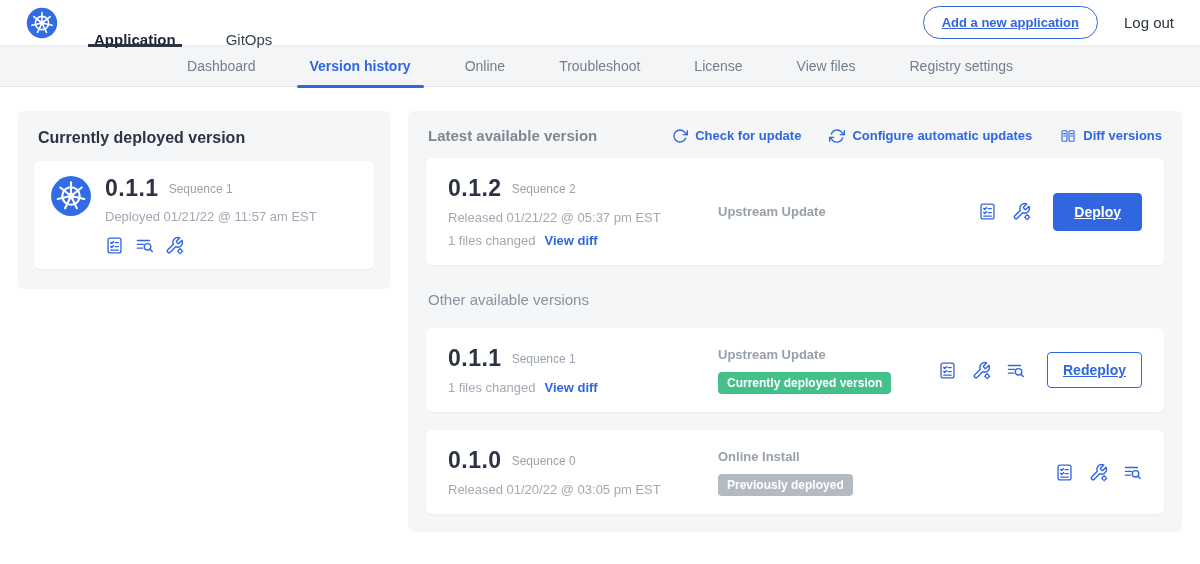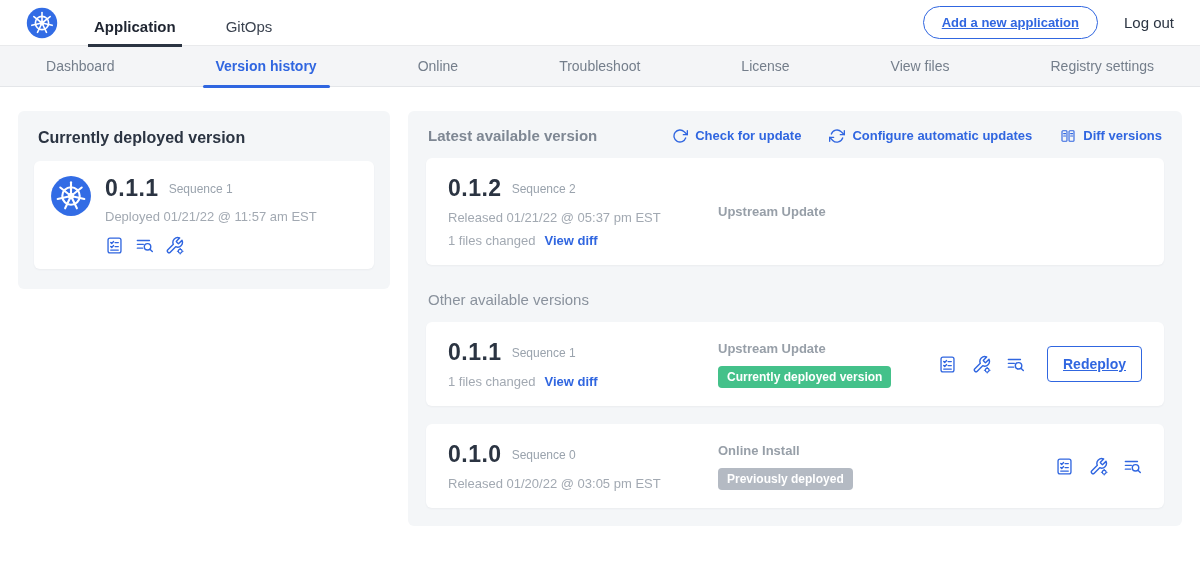--- a/index.html
+++ b/index.html
@@ -13,39 +13,39 @@
   .iconbtn, .linklike, button { cursor:pointer;text-decoration:underline; }
 
   
   .topbar {
     height:46px; background:#fff; border-bottom:1px solid #e9eaec;
     display:flex; align-items:center; padding:0 26px;
   }
   .brand { width:32px; height:32px; margin-right:30px; flex:none; }
   .app-tabs { display:flex; height:46px; }
   .app-tab {
-    font-size:15px; color:#3b4350; padding:4px 6px; margin-right:38px;
+    font-size:15px; color:#3b4350; padding:17px 6px; margin-right:38px;
     height:46px; line-height:46px; position:relative; cursor:pointer; white-space:nowrap;
   }
   .app-tab.active { font-weight:bold; color:#1f2531; }
   .app-tab.active::after {
     content:""; position:absolute; left:0; right:0; bottom:-1px; height:3px; background:#2b3442;
   }
   .topbar-right { margin-left:auto; display:flex; align-items:center; gap:26px; }
   .add-app-btn {
     background:#fff; border:1px solid #3066e0; color:#3066e0;
     font-family:inherit; font-size:13px; font-weight:bold;
     padding:8px 18px; border-radius:18px; white-space:nowrap;
   }
   .logout { font-size:15px; color:#2b3442; cursor:pointer; white-space:nowrap; }
 
   
   .subnav {
     height:41px; background:#f4f5f7; border-bottom:1px solid #e4e6e9;
-    display:flex; align-items:flex-start; justify-content:center;gap:47px;
+    display:flex; align-items:flex-start; justify-content:center;
   }
   .subnav-item {
     font-size:14px; color:#747e8b; padding:0 27px; height:41px; line-height:41px;
     position:relative; cursor:pointer; white-space:nowrap;
   }
   .subnav-item.active { color:#3066e0; font-weight:bold; }
   .subnav-item.active::after {
     content:""; position:absolute; left:14px; right:14px; bottom:-1px; height:3px;
     background:#3066e0; border-radius:2px;
   }
@@ -92,21 +92,21 @@
   .deploy-btn {
     background:#3066e0; border:1px solid #3066e0; color:#fff;
     font-family:inherit; font-size:14px; font-weight:bold;
     padding:10px 20px; border-radius:4px; margin-left:7px;
   }
   .redeploy-btn {
     background:#fff; border:1px solid #3066e0; color:#3066e0;
     font-family:inherit; font-size:14px; font-weight:bold;
     padding:9px 15px; border-radius:4px; margin-left:7px;
   }
-  .other-title { font-size:15px; color:#8a929d; margin:26px 2px 14px; }
+  .other-title { font-size:15px; color:#8a929d; margin:26px 2px 20px; }
   .vcard + .vcard { margin-top:18px; }
 </style>
 </head>
 <body>
 
 <svg width="0" height="0" style="position:absolute" aria-hidden="true">
   <defs>
     <symbol id="sym-k8s" viewBox="0 0 40 40">
       <circle cx="20" cy="20" r="19" fill="#326ce5"></circle>
       <g stroke="#ffffff" stroke-width="2" fill="none" stroke-linecap="round">
@@ -270,20 +270,33 @@
         </div>
         <div class="muted released">Released 01/21/22 @ 05:37 pm EST</div>
         <div class="files-row">
           <span class="muted">1 files changed</span>
           <span class="view-diff">View diff</span>
         </div>
       </div>
       <div class="vcard-mid">
         <div class="source">Upstream Update</div>
       </div>
+      <div class="vcard-right">
+        <span class="iconbtn">
+            <svg>
+              <use href="#sym-release-notes"></use>
+            </svg>
+          </span>
+        <span class="iconbtn">
+            <svg>
+              <use href="#sym-wrench"></use>
+            </svg>
+          </span>
+        <button class="deploy-btn">Deploy</button>
+      </div>
     </div>
 
     <div class="other-title">Other available versions</div>
 
     <div class="card vcard">
       <div class="vcard-left">
         <div class="ver-row">
           <span class="ver-num">0.1.1</span>
           <span class="ver-seq">Sequence 1</span>
         </div>

